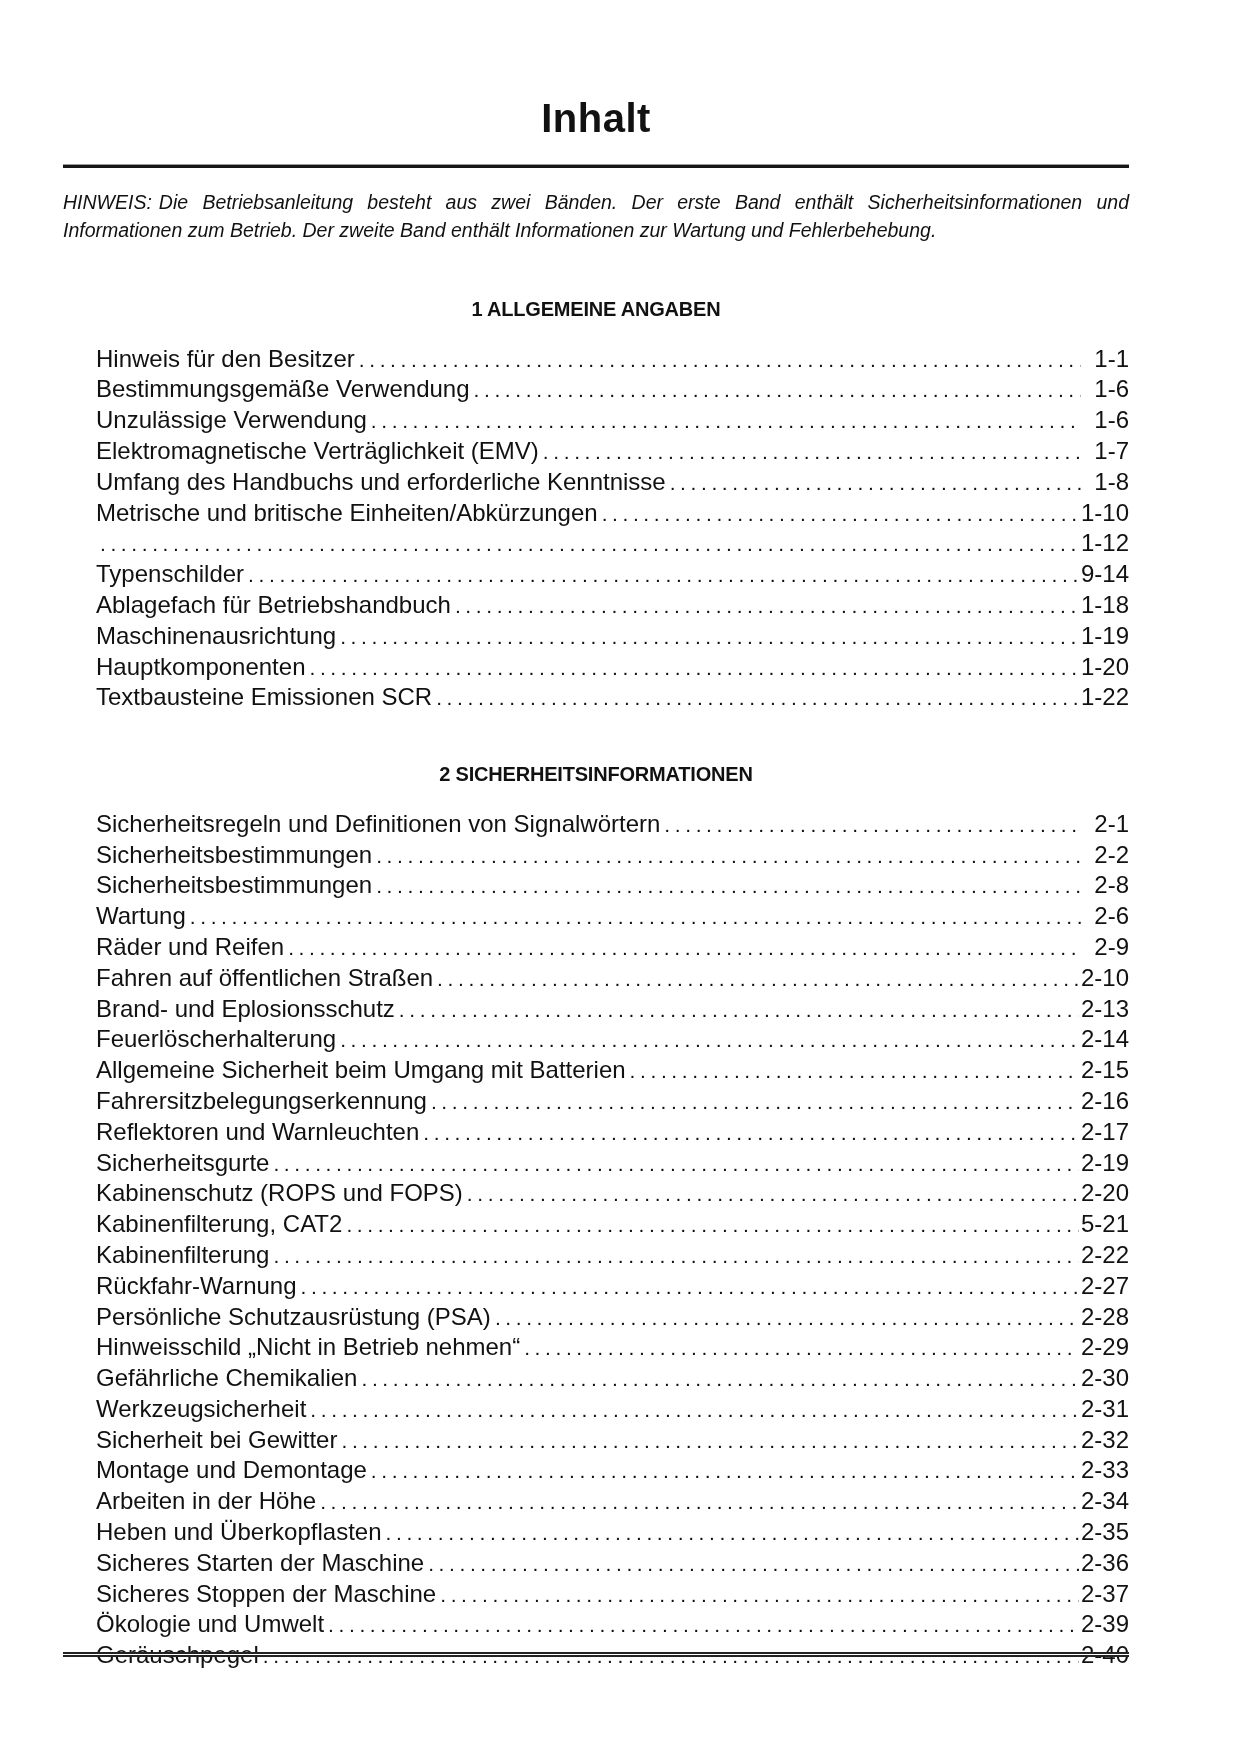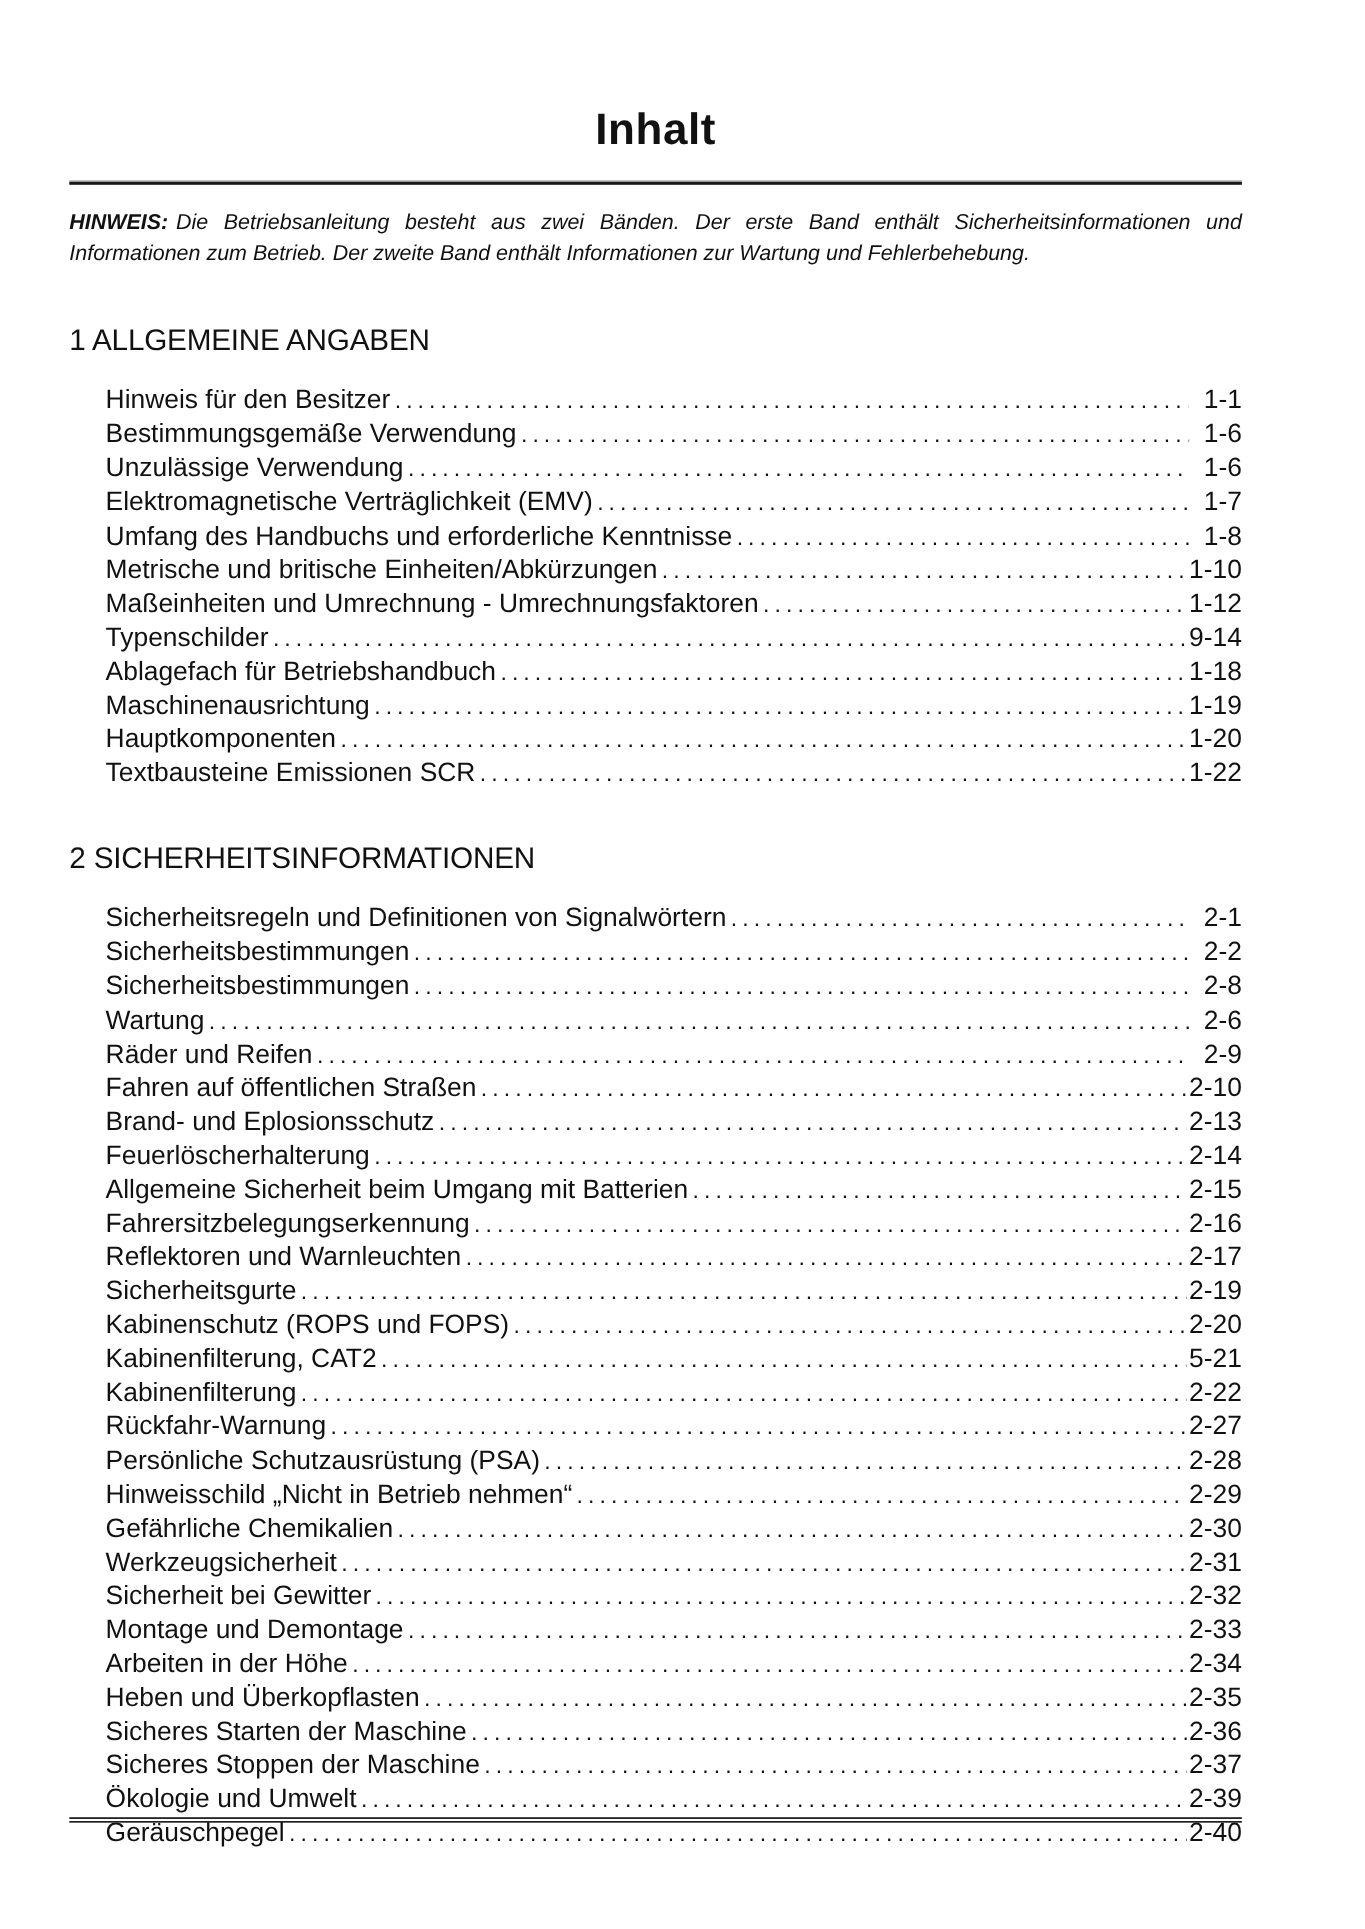--- a/index.html
+++ b/index.html
@@ -40,27 +40,28 @@
     height: 5px;
     background: linear-gradient(#222 0 2px, #ffffff 2px 3px, #222 3px 100%);
   }
   .note {
     margin: 21px 0 0 0;
     font-size: 19.5px;
     line-height: 27.5px;
     font-style: italic;
     text-align: justify;
   }
-  .note-label { font-weight: bold; margin-right: 7px; }
+  .note-label { font-weight: normal; margin-right: 7px; }
   .section-heading {
     margin-top: 48px;
-    font-size: 27px;
+    font-size: 20px;
     line-height: 35px;
-    font-weight: normal;
+    font-weight: bold;
     letter-spacing: -0.2px;
+    text-align: center;
   }
   .toc-section-2 .section-heading { margin-top: 44px; }
   .toc-entries { margin-top: 5px; }
   .toc-row {
     display: flex;
     align-items: baseline;
     margin-left: 33px;
     font-size: 24px;
     line-height: 29.8px;
     white-space: nowrap;
@@ -119,21 +120,20 @@
               <span class="toc-entry-title">Umfang des Handbuchs und erforderliche Kenntnisse</span>
               <span class="dots"></span>
               <span class="toc-entry-page">1-8</span>
             </div>
             <div class="toc-row">
               <span class="toc-entry-title">Metrische und britische Einheiten/Abkürzungen</span>
               <span class="dots"></span>
               <span class="toc-entry-page">1-10</span>
             </div>
             <div class="toc-row">
-              <span class="toc-entry-title">Maßeinheiten und Umrechnung - Umrechnungsfaktoren</span>
               <span class="dots"></span>
               <span class="toc-entry-page">1-12</span>
             </div>
             <div class="toc-row">
               <span class="toc-entry-title">Typenschilder</span>
               <span class="dots"></span>
               <span class="toc-entry-page">9-14</span>
             </div>
             <div class="toc-row">
               <span class="toc-entry-title">Ablagefach für Betriebshandbuch</span>

